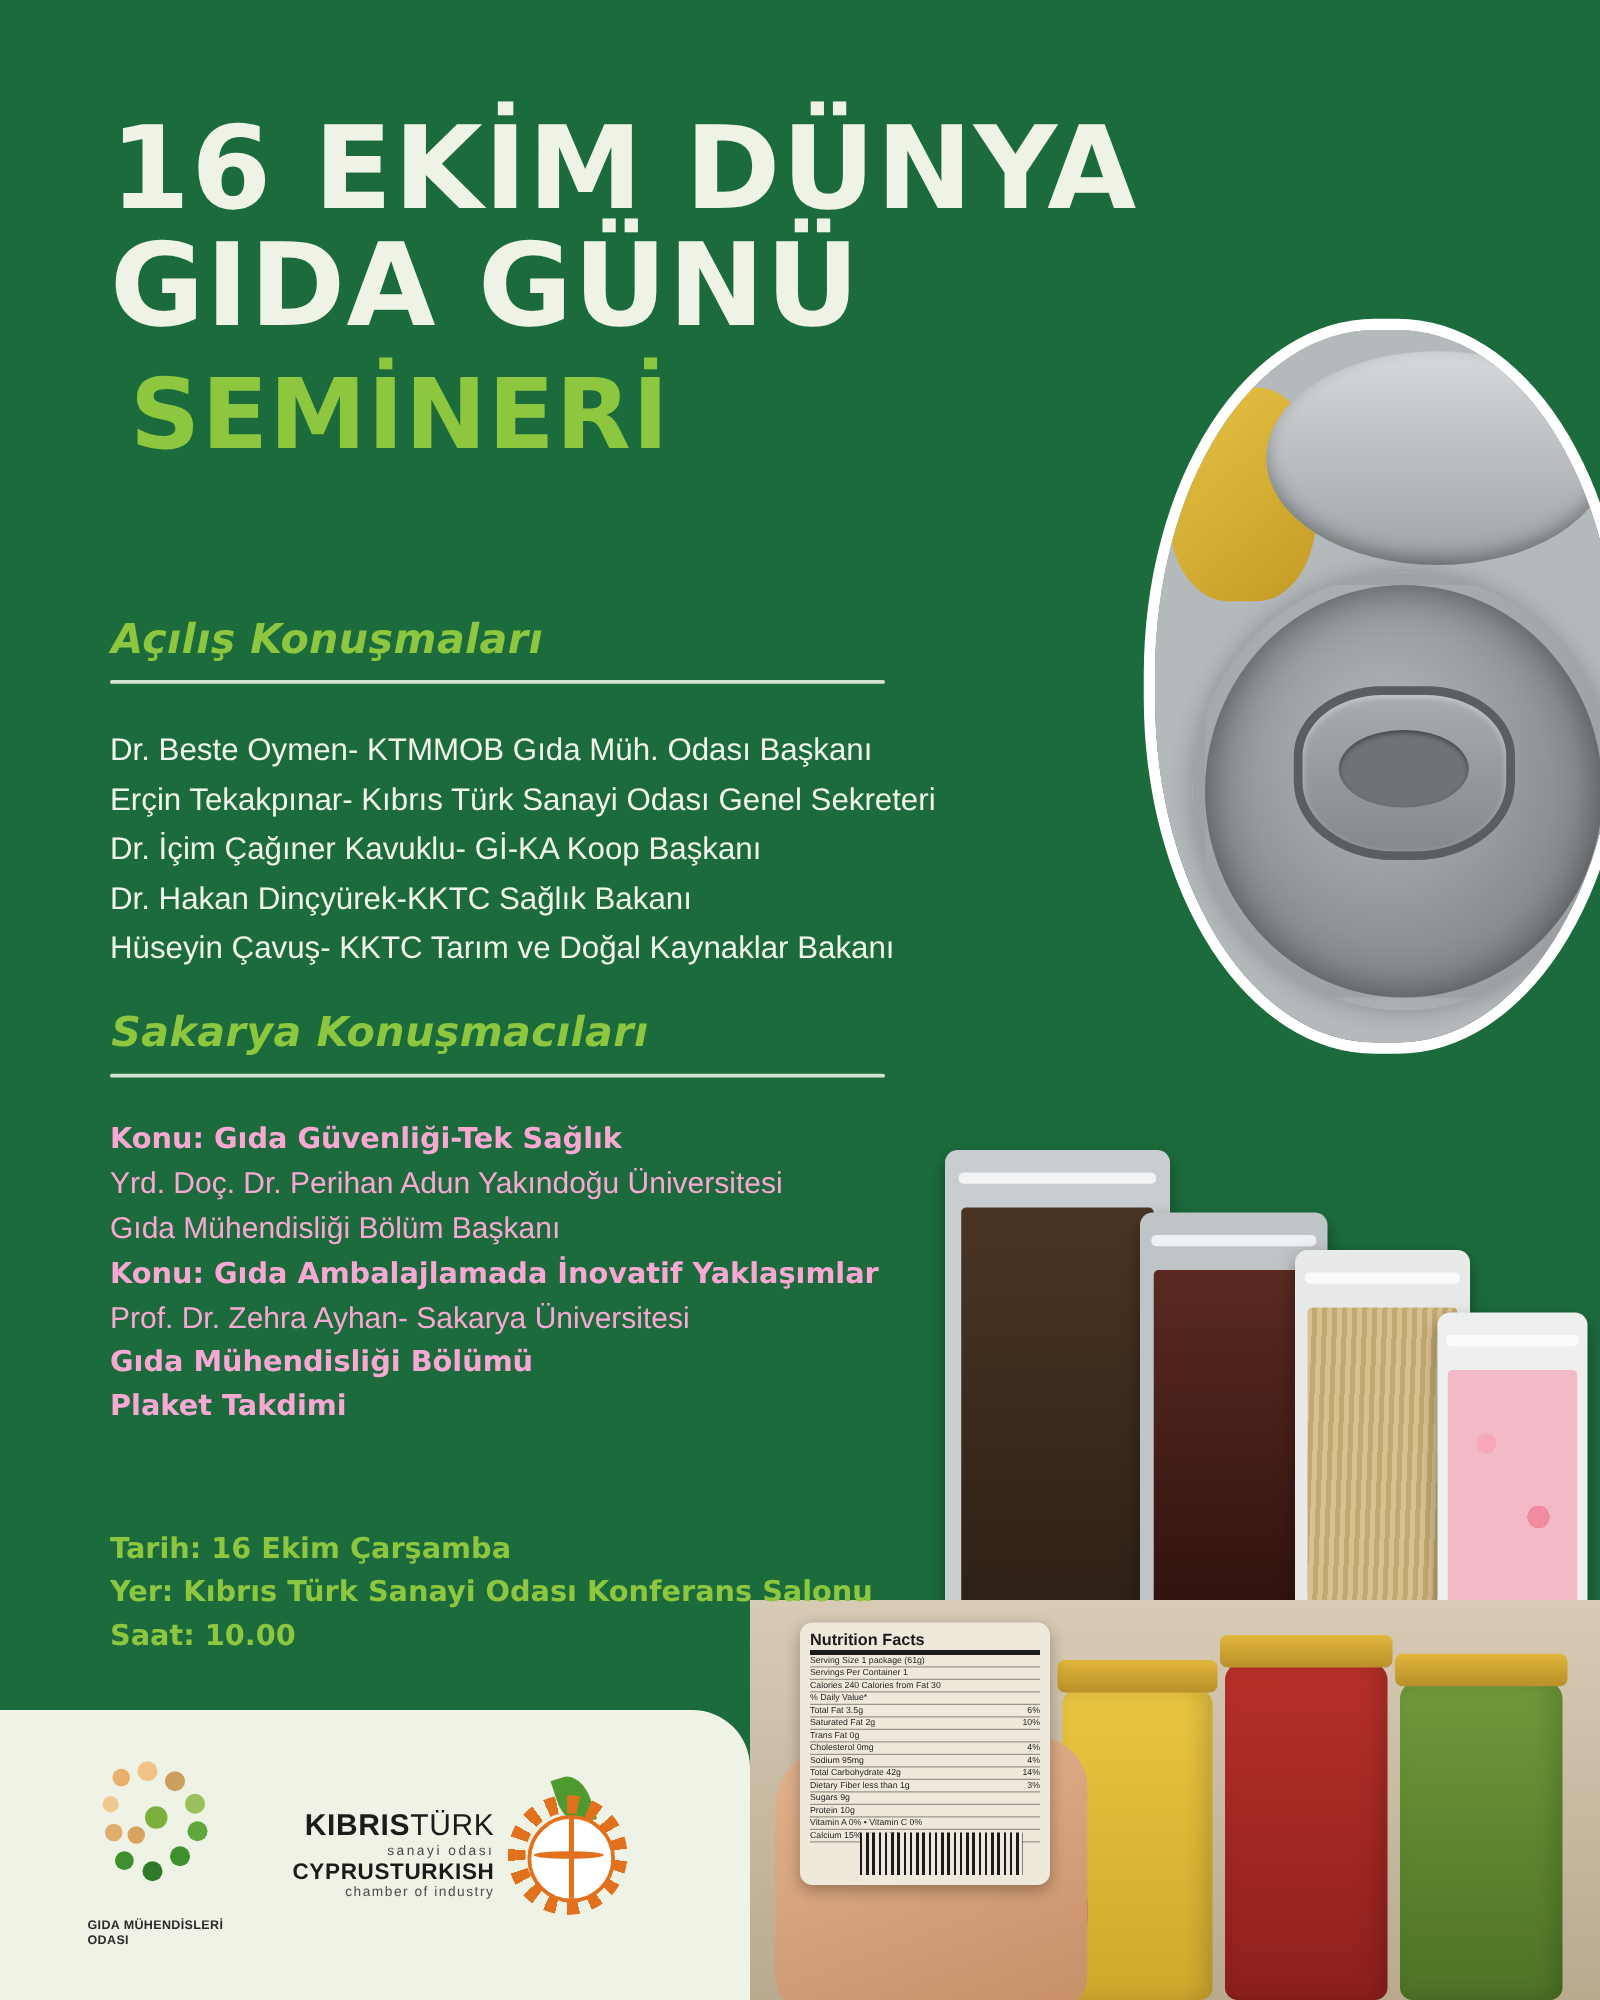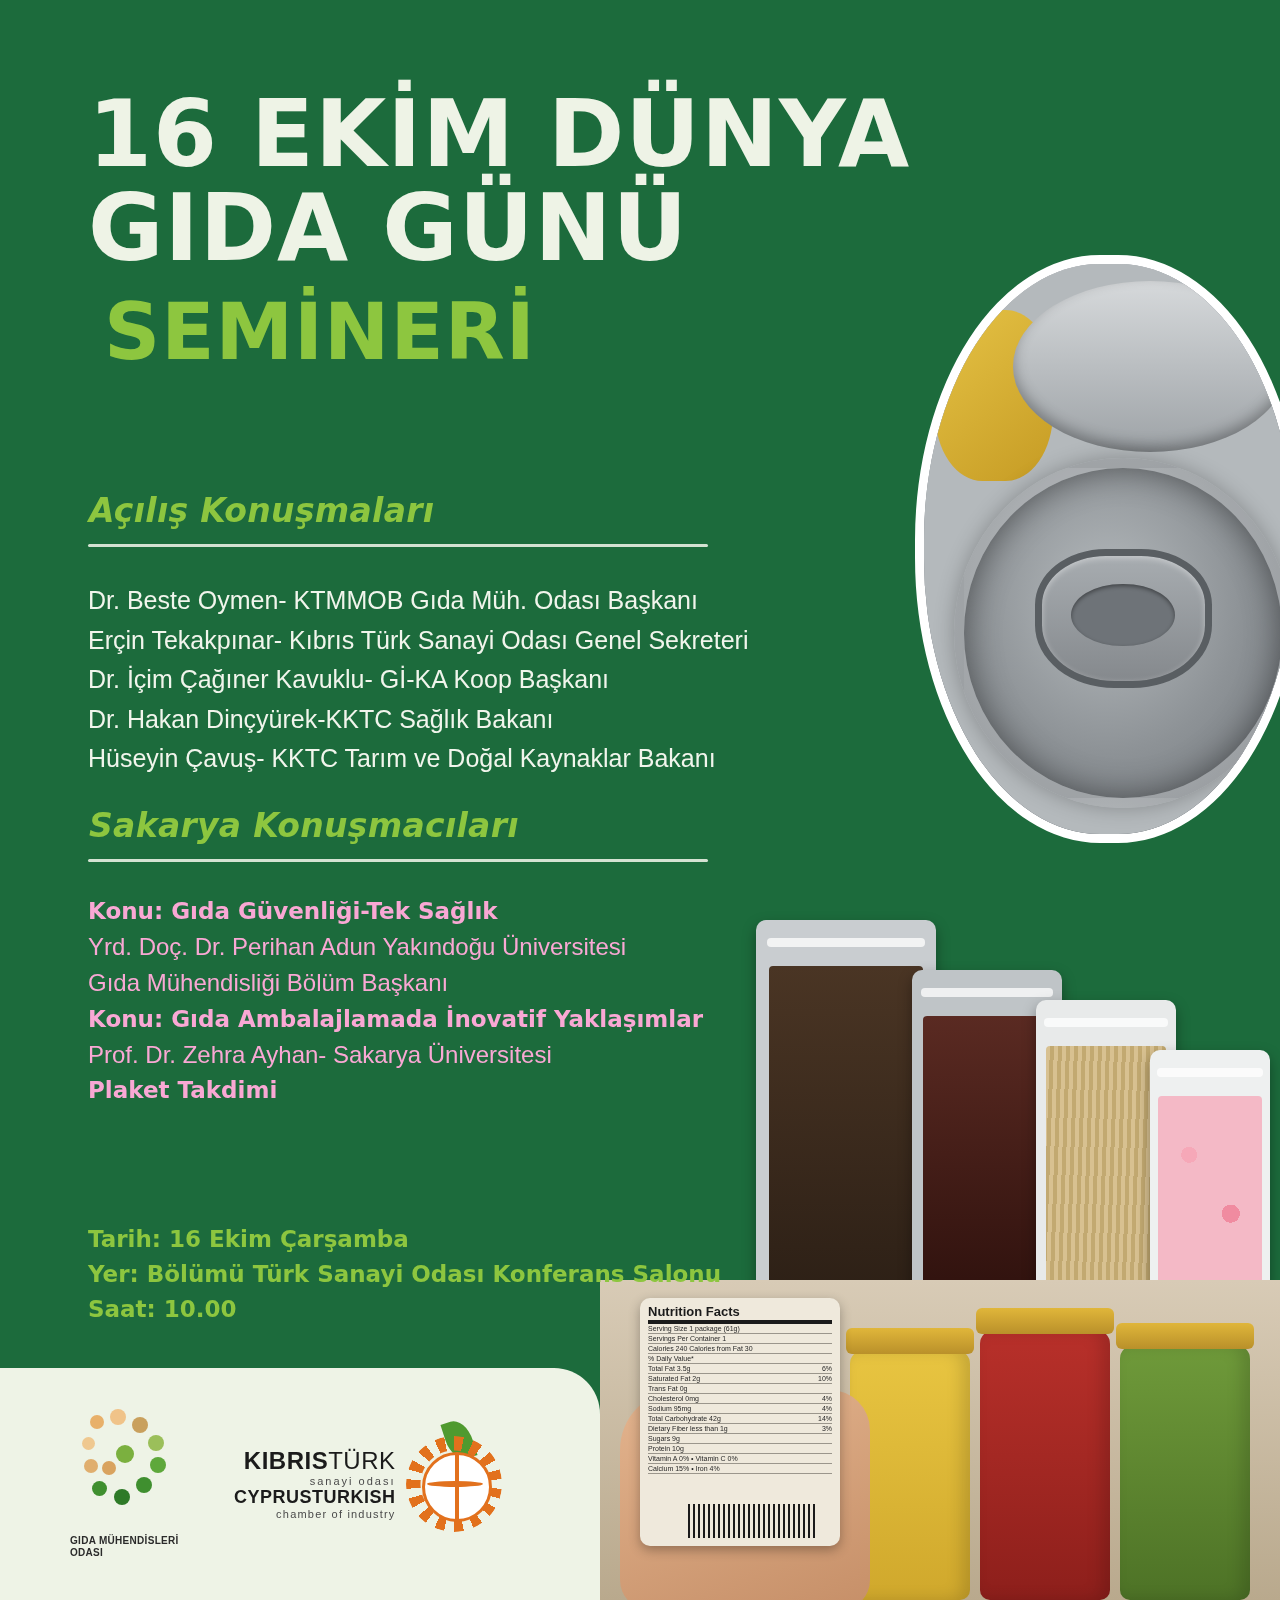--- a/index.html
+++ b/index.html
@@ -187,21 +187,21 @@
     width: 250px;
     height: 220px;
     border-radius: 60px 40px 30px 30px;
     background: linear-gradient(160deg, #e3b48e, #c68f68);
   }
   .label-can {
     position: absolute;
     left: 40px;
     top: 18px;
     width: 200px;
-    height: 248px;
+    height: 210px;
     border-radius: 10px;
     background: #efe9dc;
     box-shadow: 0 4px 12px rgba(0,0,0,0.3);
     padding: 6px 8px;
     box-sizing: border-box;
     overflow: hidden;
   }
   .nf-title {
     font-size: 13px;
     font-weight: bold;
@@ -565,27 +565,28 @@
 
     <div class="block-speakers">
       <div class="section-head">Sakarya Konuşmacıları</div>
       <div class="rule"></div>
       <ul class="sp-list">
         <li class="b">Konu: Gıda Güvenliği-Tek Sağlık</li>
         <li>Yrd. Doç. Dr. Perihan Adun Yakındoğu Üniversitesi</li>
         <li>Gıda Mühendisliği Bölüm Başkanı</li>
         <li class="b">Konu: Gıda Ambalajlamada İnovatif Yaklaşımlar</li>
         <li>Prof. Dr. Zehra Ayhan- Sakarya Üniversitesi</li>
+        <li class="b">Gıda Mühendisliği Bölümü</li>
         <li class="b">Plaket Takdimi</li>
       </ul>
     </div>
 
     <div class="block-info">
       <div class="info-line">Tarih: 16 Ekim Çarşamba</div>
-      <div class="info-line">Yer: Bölümü Türk Sanayi Odası Konferans Salonu</div>
+      <div class="info-line">Yer: Kıbrıs Türk Sanayi Odası Konferans Salonu</div>
       <div class="info-line">Saat: 10.00</div>
     </div>
 
     <div class="footer-card">
       <div class="logo-gmo">
         <div class="gmo-mark">
           <span class="dot" style="left:10px;  top:6px;   width:14px; height:14px; background:#e8b06a;"></span>
           <span class="dot" style="left:30px;  top:0px;   width:16px; height:16px; background:#f0c389;"></span>
           <span class="dot" style="left:52px;  top:8px;   width:16px; height:16px; background:#c9a05d;"></span>
           <span class="dot" style="left:68px;  top:26px;  width:16px; height:16px; background:#9bbf5a;"></span>

